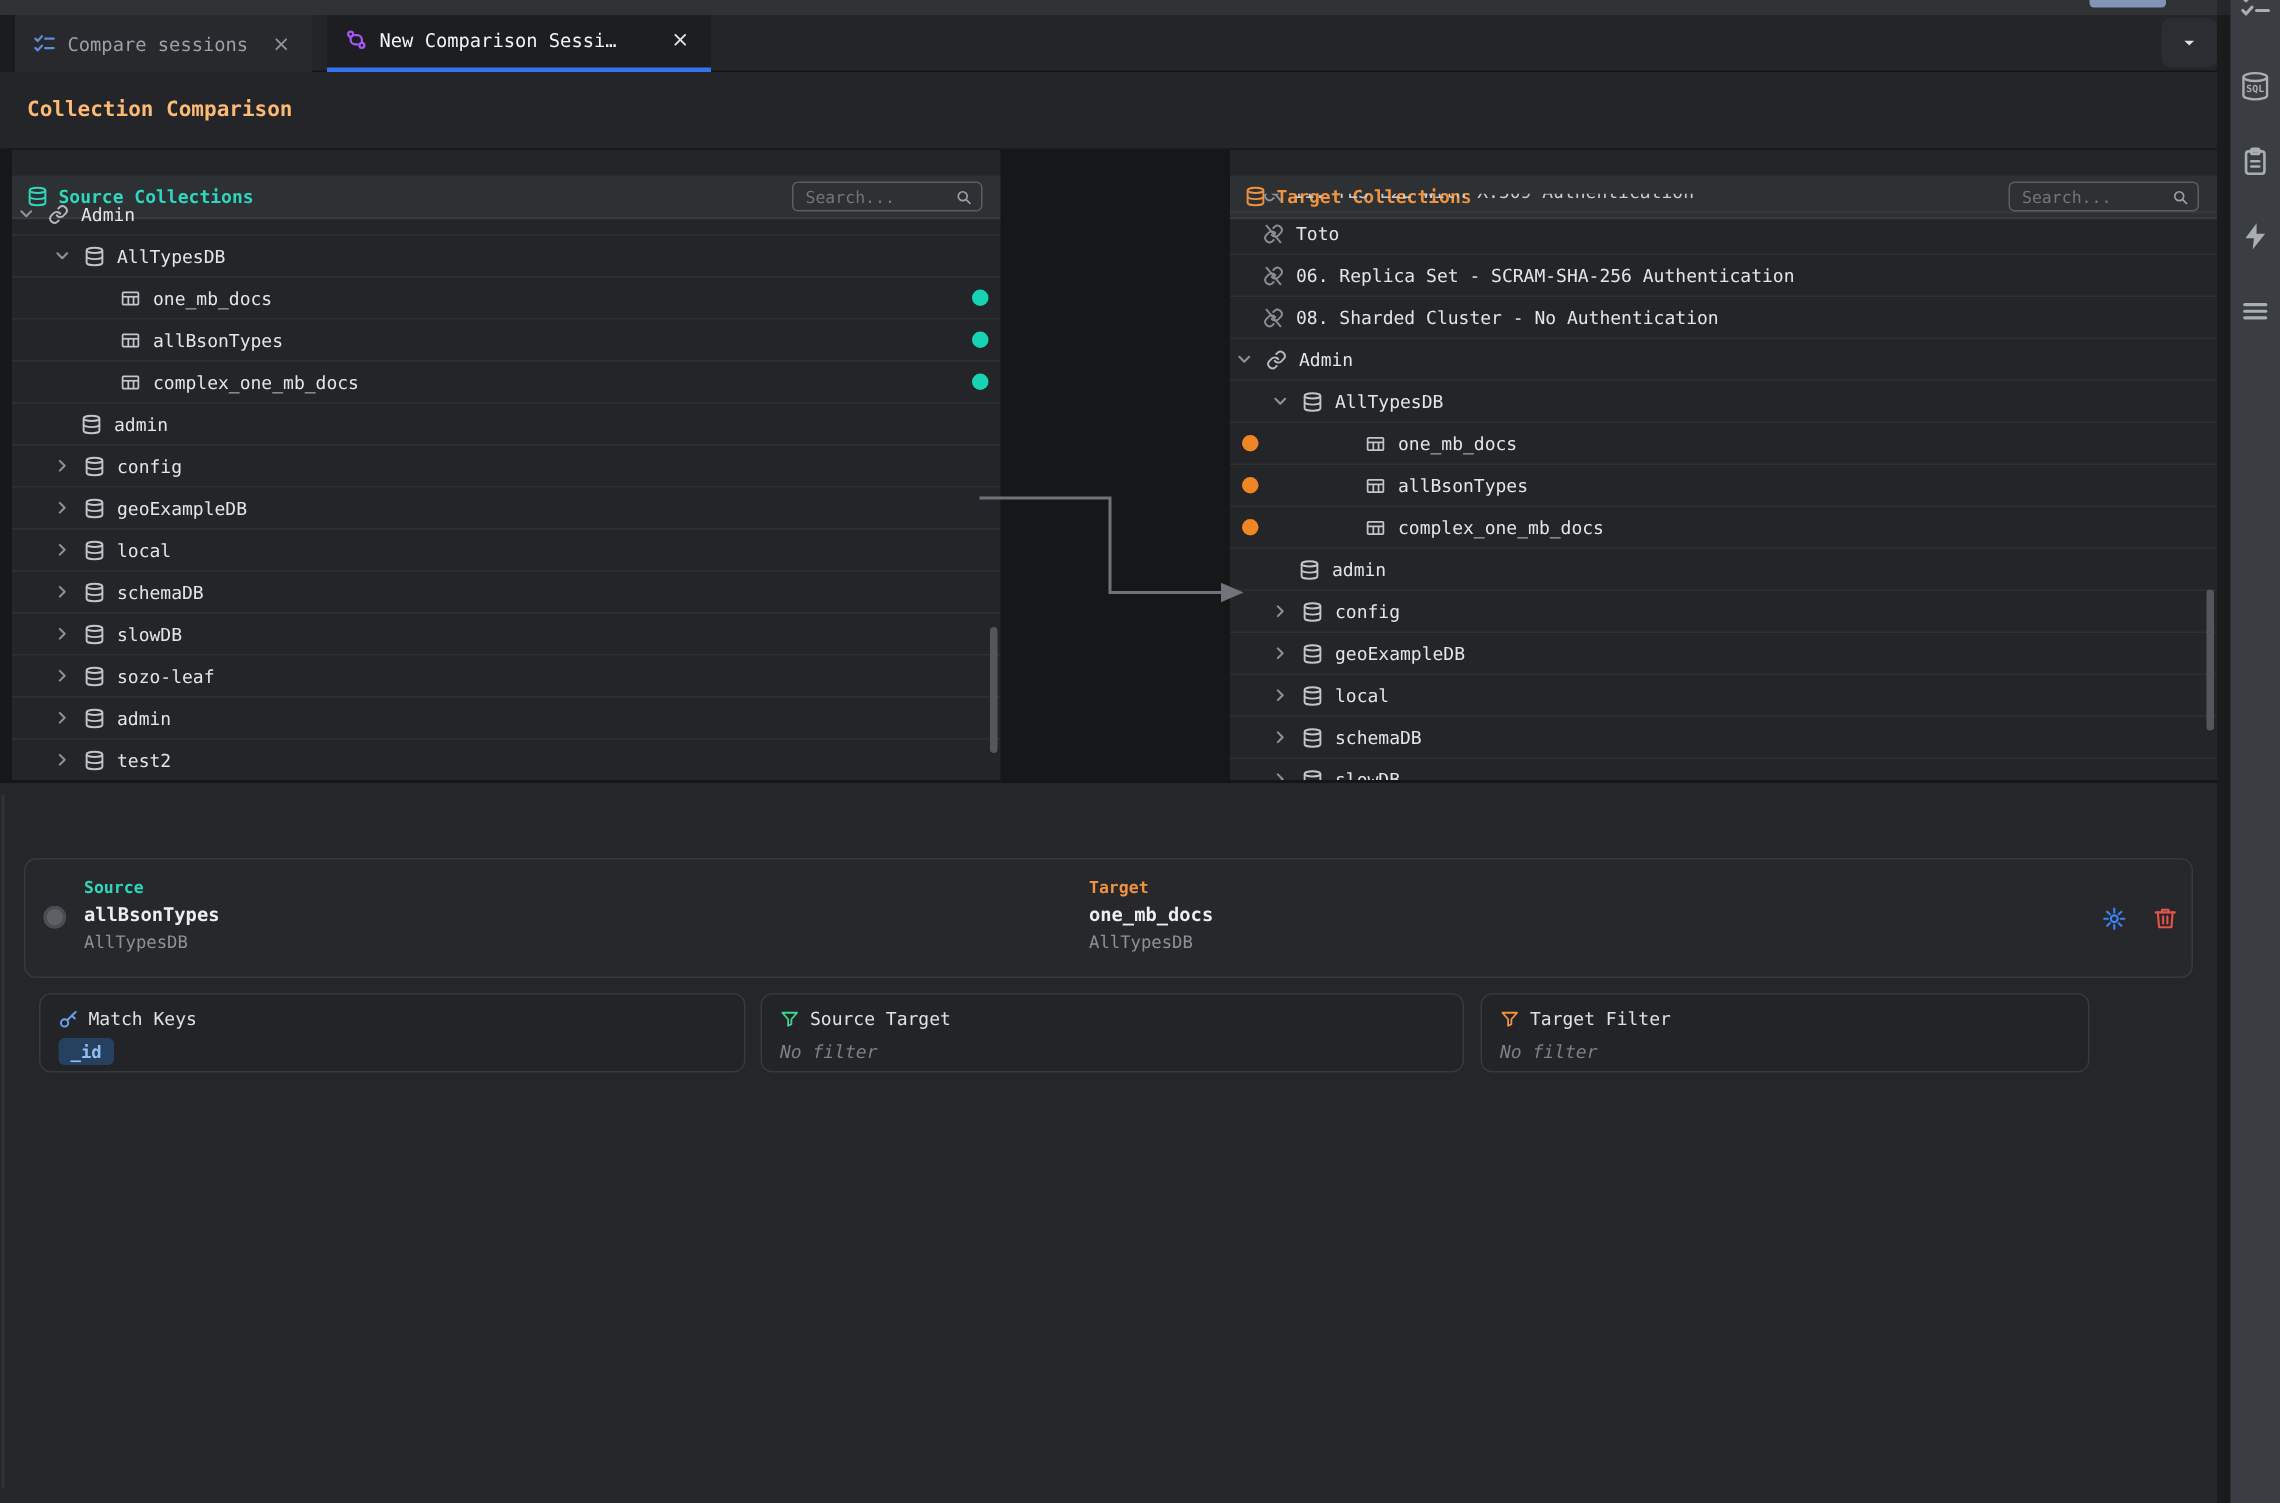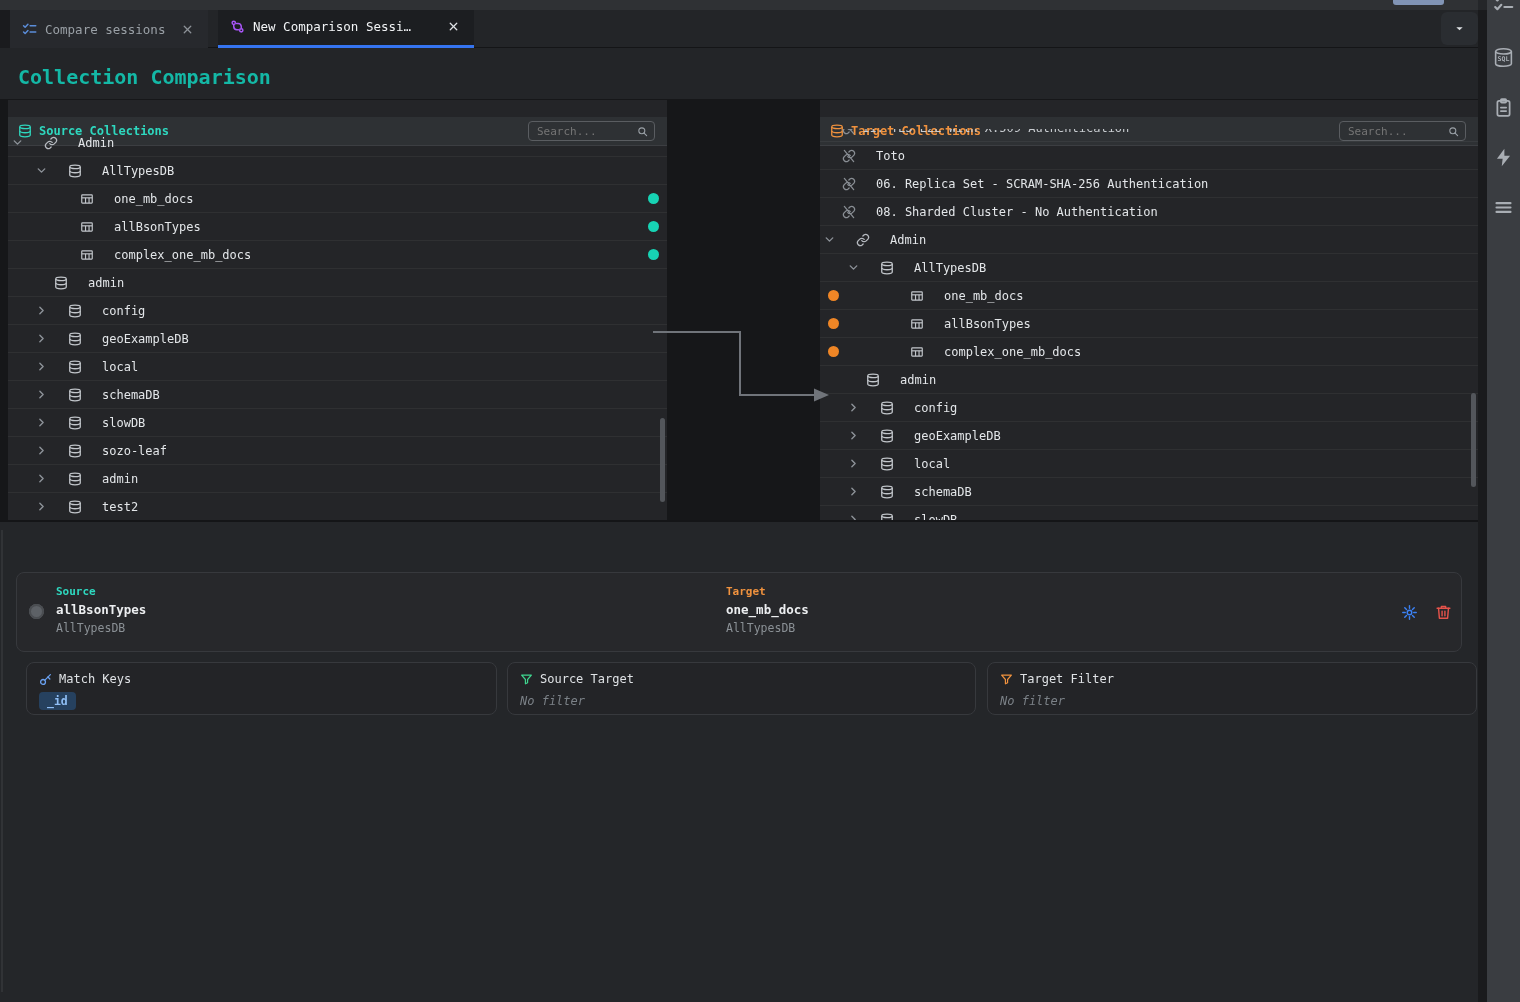--- a/index.html
+++ b/index.html
@@ -26,21 +26,21 @@
   .tab-notch { position:absolute; left:0; top:0; width:10px; height:38px; background:#1a1b1e; }
   .tab { position:absolute; top:0; height:38px; display:flex; align-items:center; gap:8px; padding:0 14px 0 12px; cursor:pointer; }
   .tab1 { left:10px;  width:198px; background:#27292d; color:#9aa0a6; }
   .tab2 { left:218px; width:256px; background:#1c1e21; color:#f2f4f6; font-weight:normal; border-bottom:3px solid #3574f0; padding-bottom:3px; }
   .tab-label { white-space:nowrap; overflow:hidden; font-size:12.5px; }
   .tab-close { margin-left:auto; width:13px; height:13px; color:#8d9298; flex:0 0 auto; }
   .tab-caret { position:absolute; left:1441px; top:2px; width:37px; height:33px; background:#2a2d31; border-radius:6px; display:flex; align-items:center; justify-content:center; color:#dfe2e5; }
 
   
   .header-row { position:absolute; left:0; top:48px; width:1478px; height:51px; background:#232528; }
-  .page-title { position:absolute; left:18px; top:17px; font-size:20px; font-weight:bold; color:#14b8a6; }
+  .page-title { position:absolute; left:18px; top:17px; font-size:14px; font-weight:bold; color:#fdba74; }
   .session-input { position:absolute; left:198px; top:60px; width:170px; height:27px;
     background:#1e2023; border:1px solid #56595d; border-radius:6px; color:#e8eaec;
     font-family:inherit; font-size:12px; padding:0 10px; outline:none;
     white-space:nowrap; overflow:hidden; }
   .badge-new { position:absolute; left:377px; top:64px; height:19px; padding:0 9px; line-height:19px;
     background:#18432b; color:#46c068; font-size:11px; font-weight:bold; border-radius:4px; }
   .btn { position:absolute; top:60px; height:28px; border:none; border-radius:6px; color:#ffffff;
     font-family:inherit; font-size:12px; font-weight:bold; display:flex; align-items:center; gap:8px;
     padding:0 14px; cursor:pointer; }
   .btn-green { left:1180px; width:133px; background:#27a348; }
@@ -58,21 +58,21 @@
   .ph-src .ph-title, .ph-src .ph-icon { color:#2ed8bf; }
   .ph-tgt .ph-title, .ph-tgt .ph-icon { color:#f0923e; }
   .ph-icon { width:14px; height:14px; }
   .search-box { position:absolute; right:12px; top:4px; width:127px; height:20px;
     border:1px solid #5a5d61; border-radius:4px; display:flex; align-items:center; }
   .search-box input { flex:1; min-width:0; background:transparent; border:none; outline:none;
     color:#9aa0a6; font-family:inherit; font-size:11px; padding:0 4px 0 8px; }
   .search-box .mag { width:11px; height:11px; color:#9aa0a6; margin-right:6px; flex:0 0 auto; }
 
   .tree { position:absolute; left:0; top:29px; width:100%; height:391px; overflow:hidden; }
-  .trow { position:relative; display:flex; align-items:center; height:28px; gap:20px;
+  .trow { position:relative; display:flex; align-items:center; height:28px; gap:8px;
     border-bottom:1px solid rgba(255,255,255,0.05); font-size:12px; color:#e3e6e9; white-space:nowrap; }
   .s0  { padding-left:3px;  }
   .s0n { padding-left:22px; }
   .s1  { padding-left:27px; }
   .s1n { padding-left:46px; }
   .s2s { padding-left:72px; }
   .s2t { padding-left:90px; }
   .chev  { width:13px; height:13px; color:#8d9299; flex:0 0 auto; }
   .ticon { width:14px; height:14px; color:#c2c6cb; flex:0 0 auto; }
   .ticon.link   { color:#b6bac0; }
@@ -104,21 +104,21 @@
   .lc-src .lc-label { color:#2ed8bf; }
   .lc-tgt .lc-label { color:#f0923e; }
   .lc-main { position:absolute; top:29px; font-size:12.5px; color:#eceef0; font-weight:bold; white-space:nowrap; }
   .lc-sub  { position:absolute; top:48px; font-size:11.5px; color:#8b9196; white-space:nowrap; }
   .lc-gear  { position:absolute; left:1384px; top:31px; width:17px; height:17px; color:#3b82f6; cursor:pointer; }
   .lc-trash { position:absolute; left:1418px; top:31px; width:17px; height:17px; color:#e5534b; cursor:pointer; }
 
   .filter-box { position:absolute; top:140px; height:53px; background:#232427; border:1px solid #37393d; border-radius:8px; }
   .fb-match  { left:26px;  width:471px;padding-left:40px; }
   .fb-source { left:507px; width:469px; }
-  .fb-target { left:987px; width:490px; }
+  .fb-target { left:987px; width:406px; }
   .fb-title { position:absolute; left:12px; top:9px; display:flex; align-items:center; gap:7px;
     font-size:12px; color:#dfe2e5; }
   .fb-ic { width:13px; height:13px; flex:0 0 auto; }
   .fb-ic.key    { color:#6aa1f0; }
   .fb-ic.f-src  { color:#3fd68f; }
   .fb-ic.f-tgt  { color:#f0923e; }
   .chip { position:absolute; left:12px; top:29px; padding:2px 8px; background:#26415f; color:#8fbef5;
     font-size:11.5px; font-weight:bold; border-radius:4px; }
   .nofilter { position:absolute; left:12px; top:31px; font-style:italic; color:#7b8187; font-size:12px; }
 </style>

